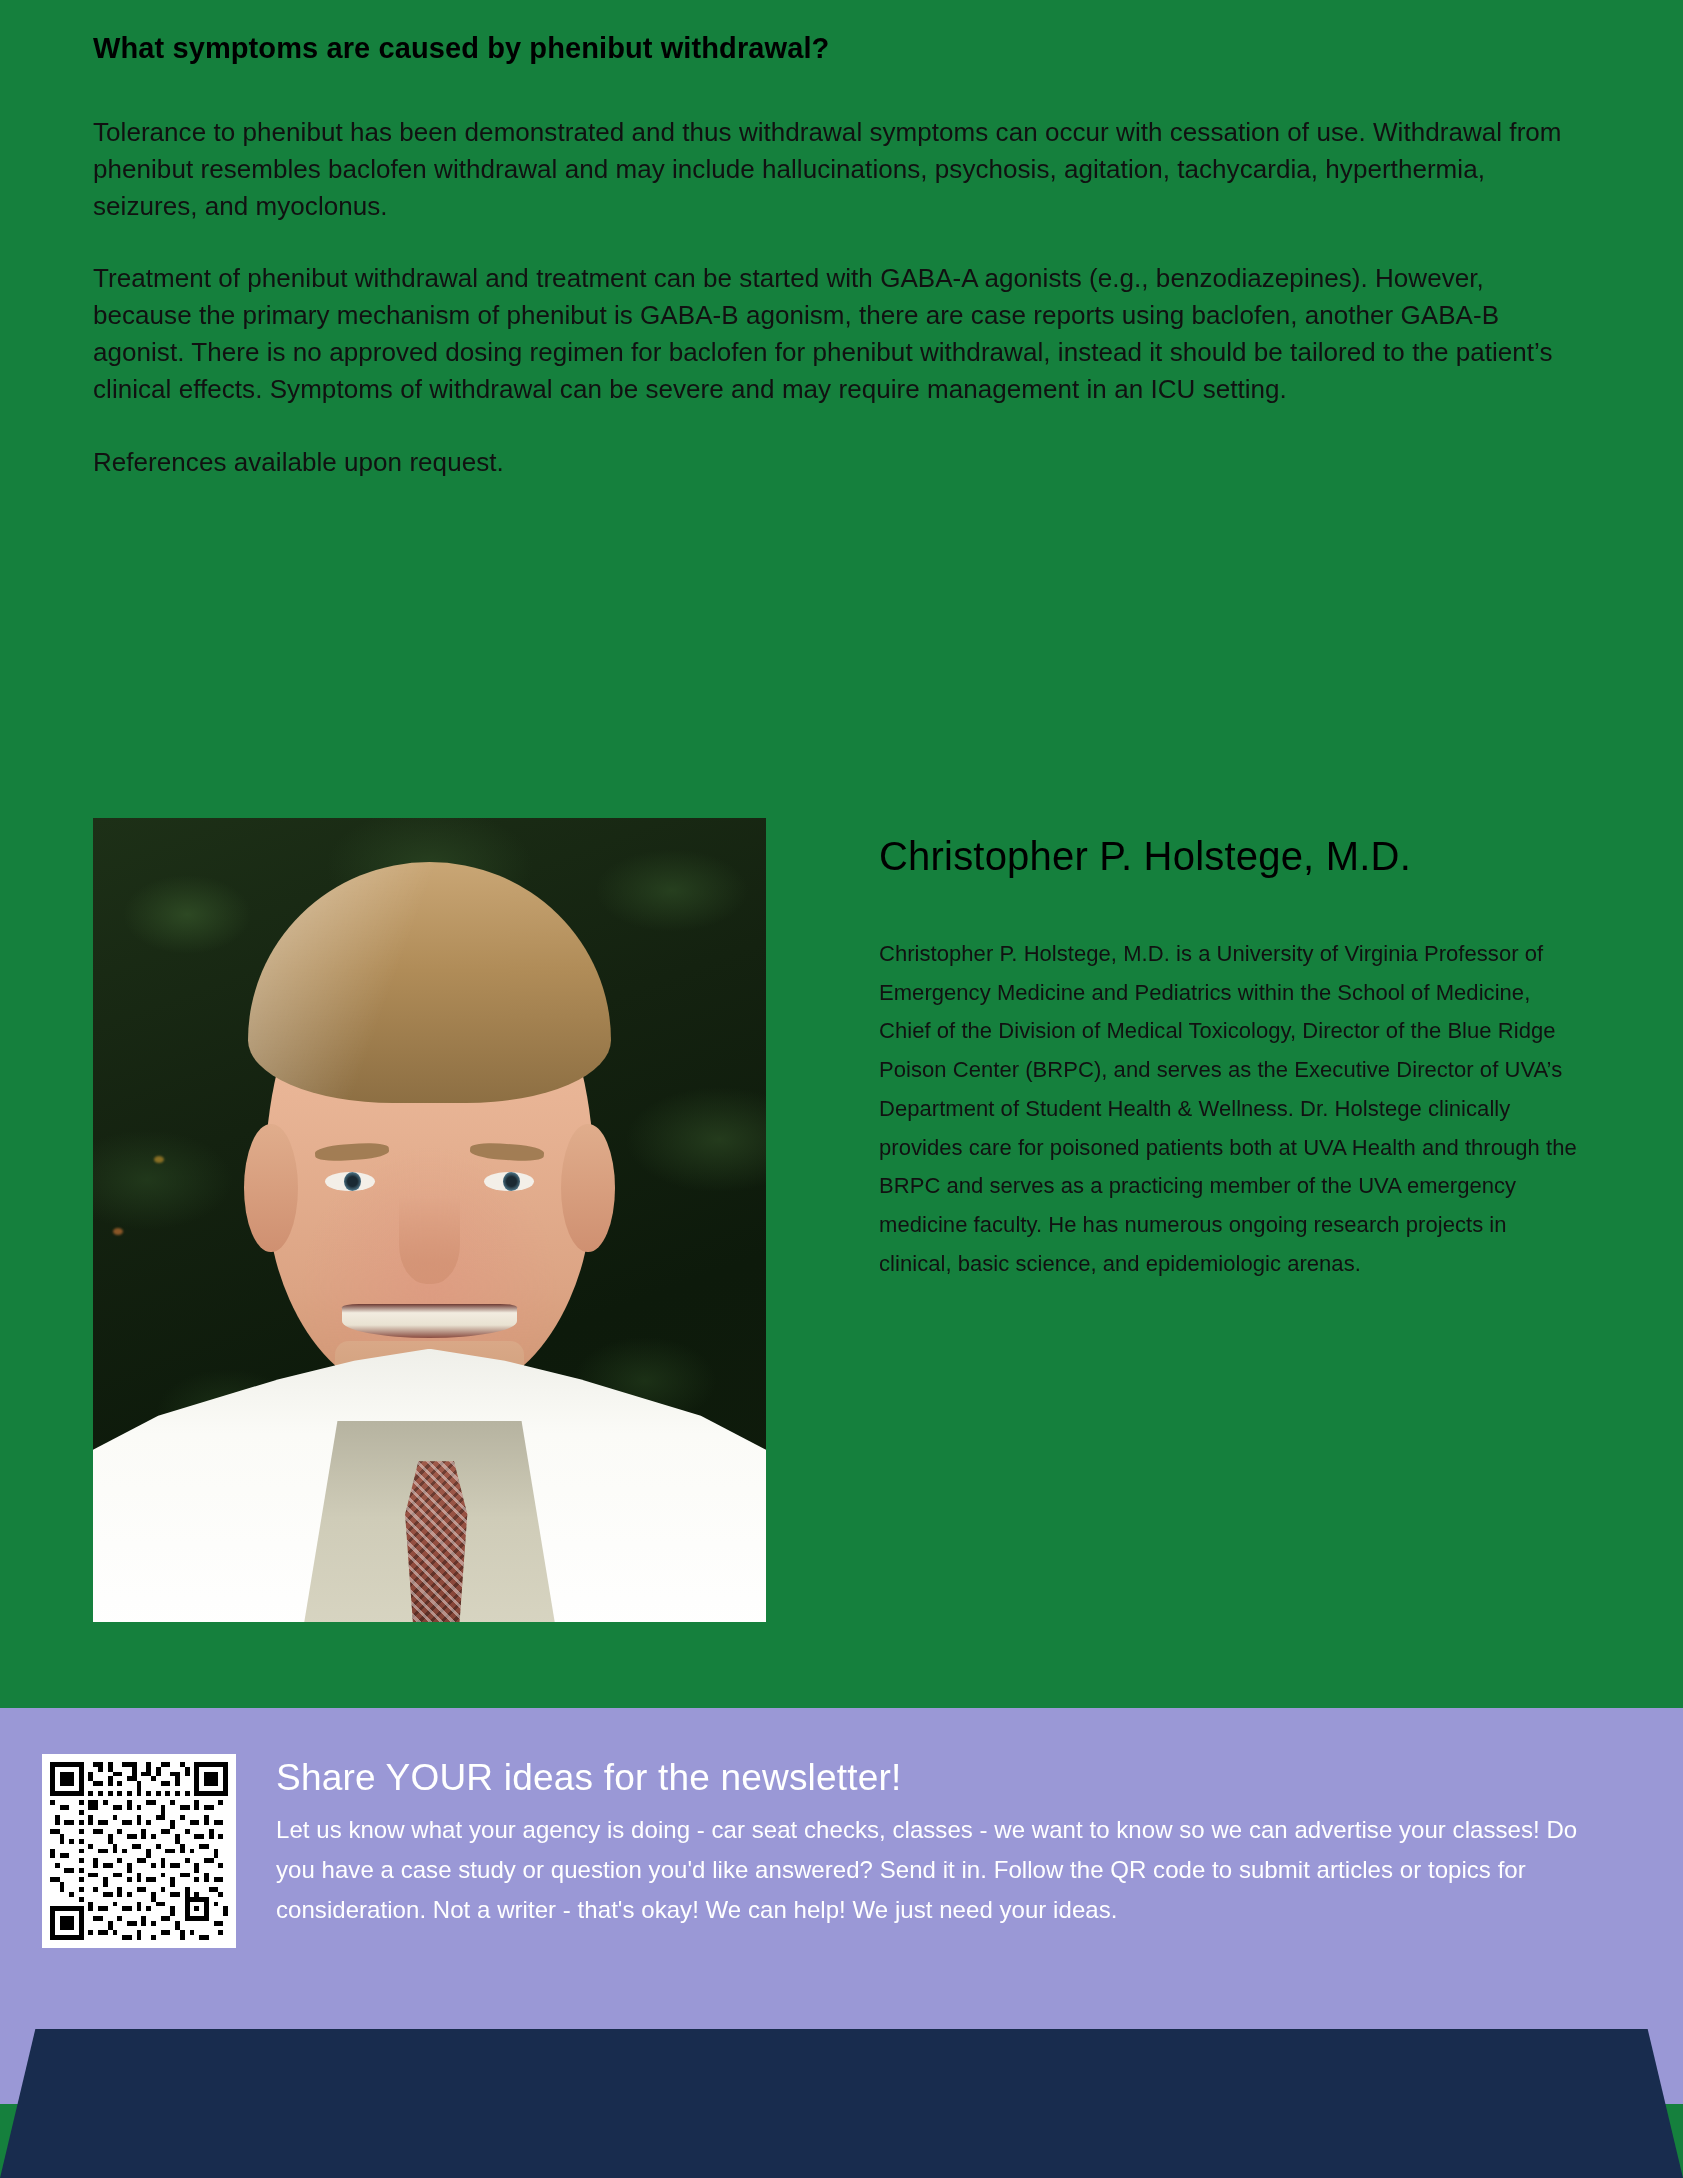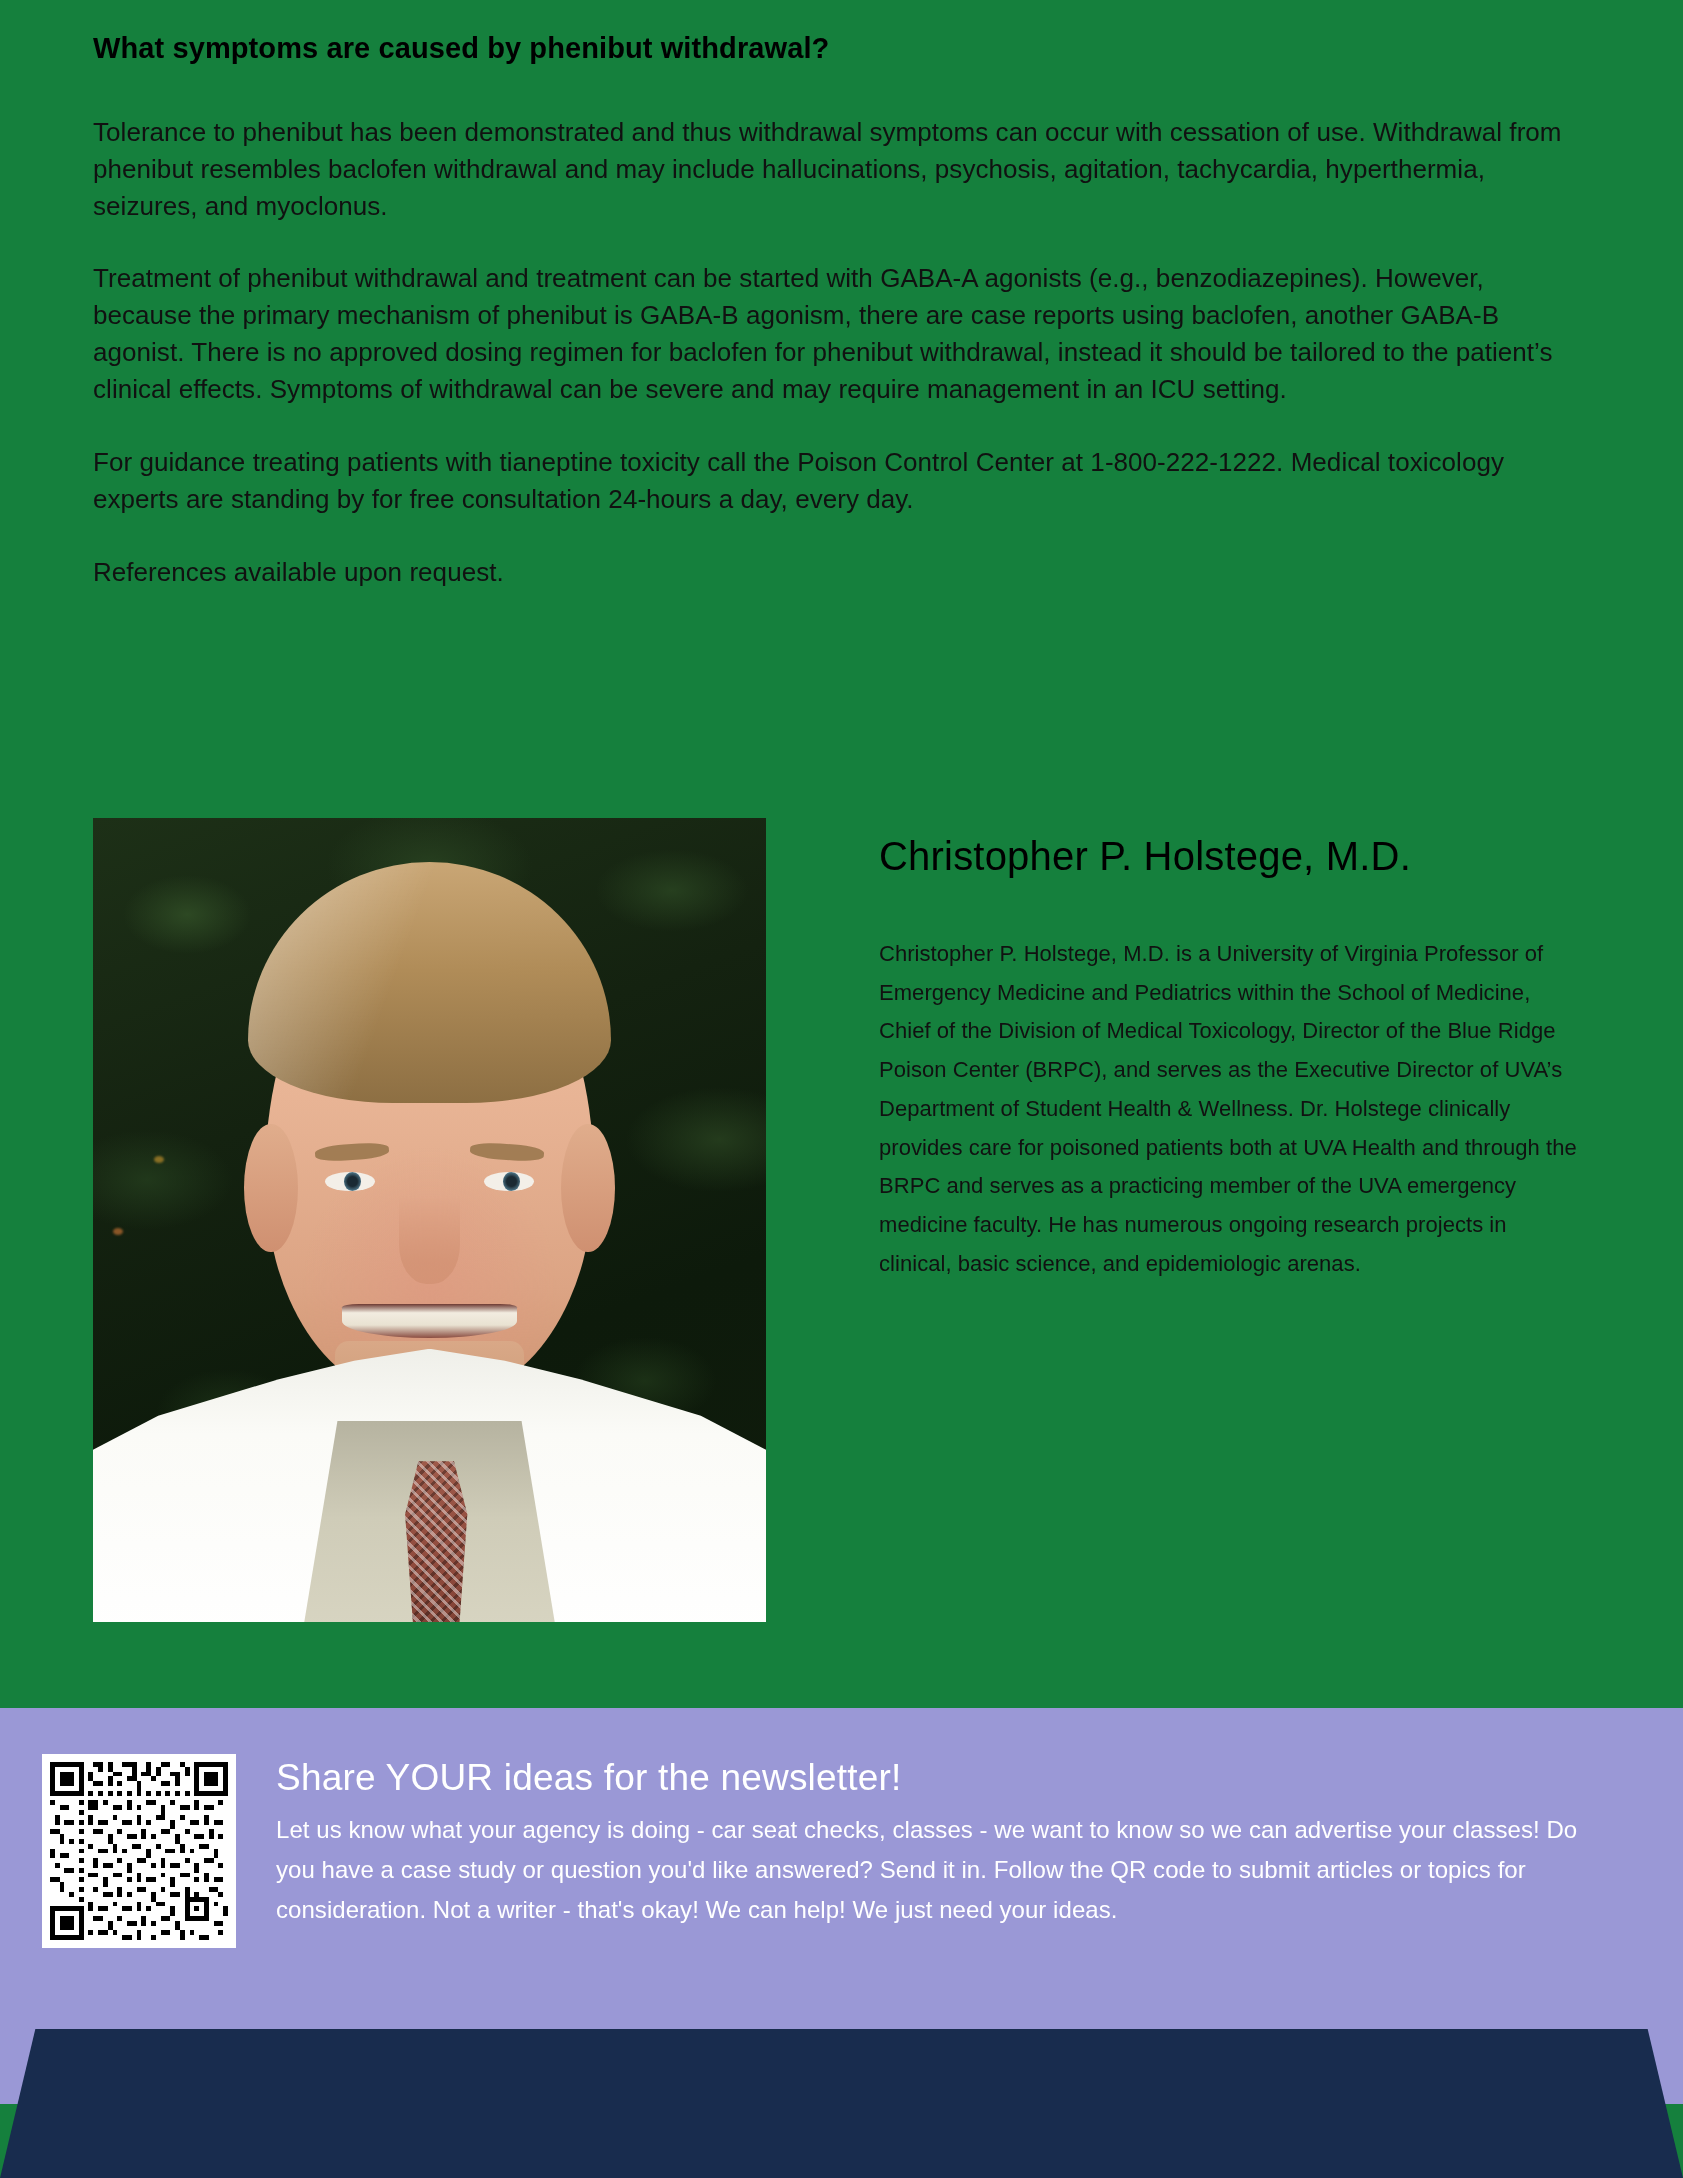--- a/index.html
+++ b/index.html
@@ -299,21 +299,20 @@
 </head>
 <body>
 
 <div class="page">
 
   <div class="article">
     <h1 class="article-heading">What symptoms are caused by phenibut withdrawal?</h1>
 
     <p>Tolerance to phenibut has been demonstrated and thus withdrawal symptoms can occur with cessation of use. Withdrawal from phenibut resembles baclofen withdrawal and may include hallucinations, psychosis, agitation, tachycardia, hyperthermia, seizures, and myoclonus.</p>
     <p>Treatment of phenibut withdrawal and treatment can be started with GABA-A agonists (e.g., benzodiazepines). However, because the primary mechanism of phenibut is GABA-B agonism, there are case reports using baclofen, another GABA-B agonist. There is no approved dosing regimen for baclofen for phenibut withdrawal, instead it should be tailored to the patient’s clinical effects. Symptoms of withdrawal can be severe and may require management in an ICU setting.</p>
-    <p>For guidance treating patients with tianeptine toxicity call the Poison Control Center at 1-800-222-1222. Medical toxicology experts are standing by for free consultation 24-hours a day, every day.</p>
     <p class="tight">References available upon request.</p>
   </div>
 
   <div class="bio">
 
     <div class="portrait-wrap">
       <div class="photo">
         <span class="leaf-spec" style="left:9%; top:42%;"></span>
         <span class="leaf-spec" style="left:3%; top:51%; background:rgba(190,110,50,.7);"></span>
         <div class="head"></div>

